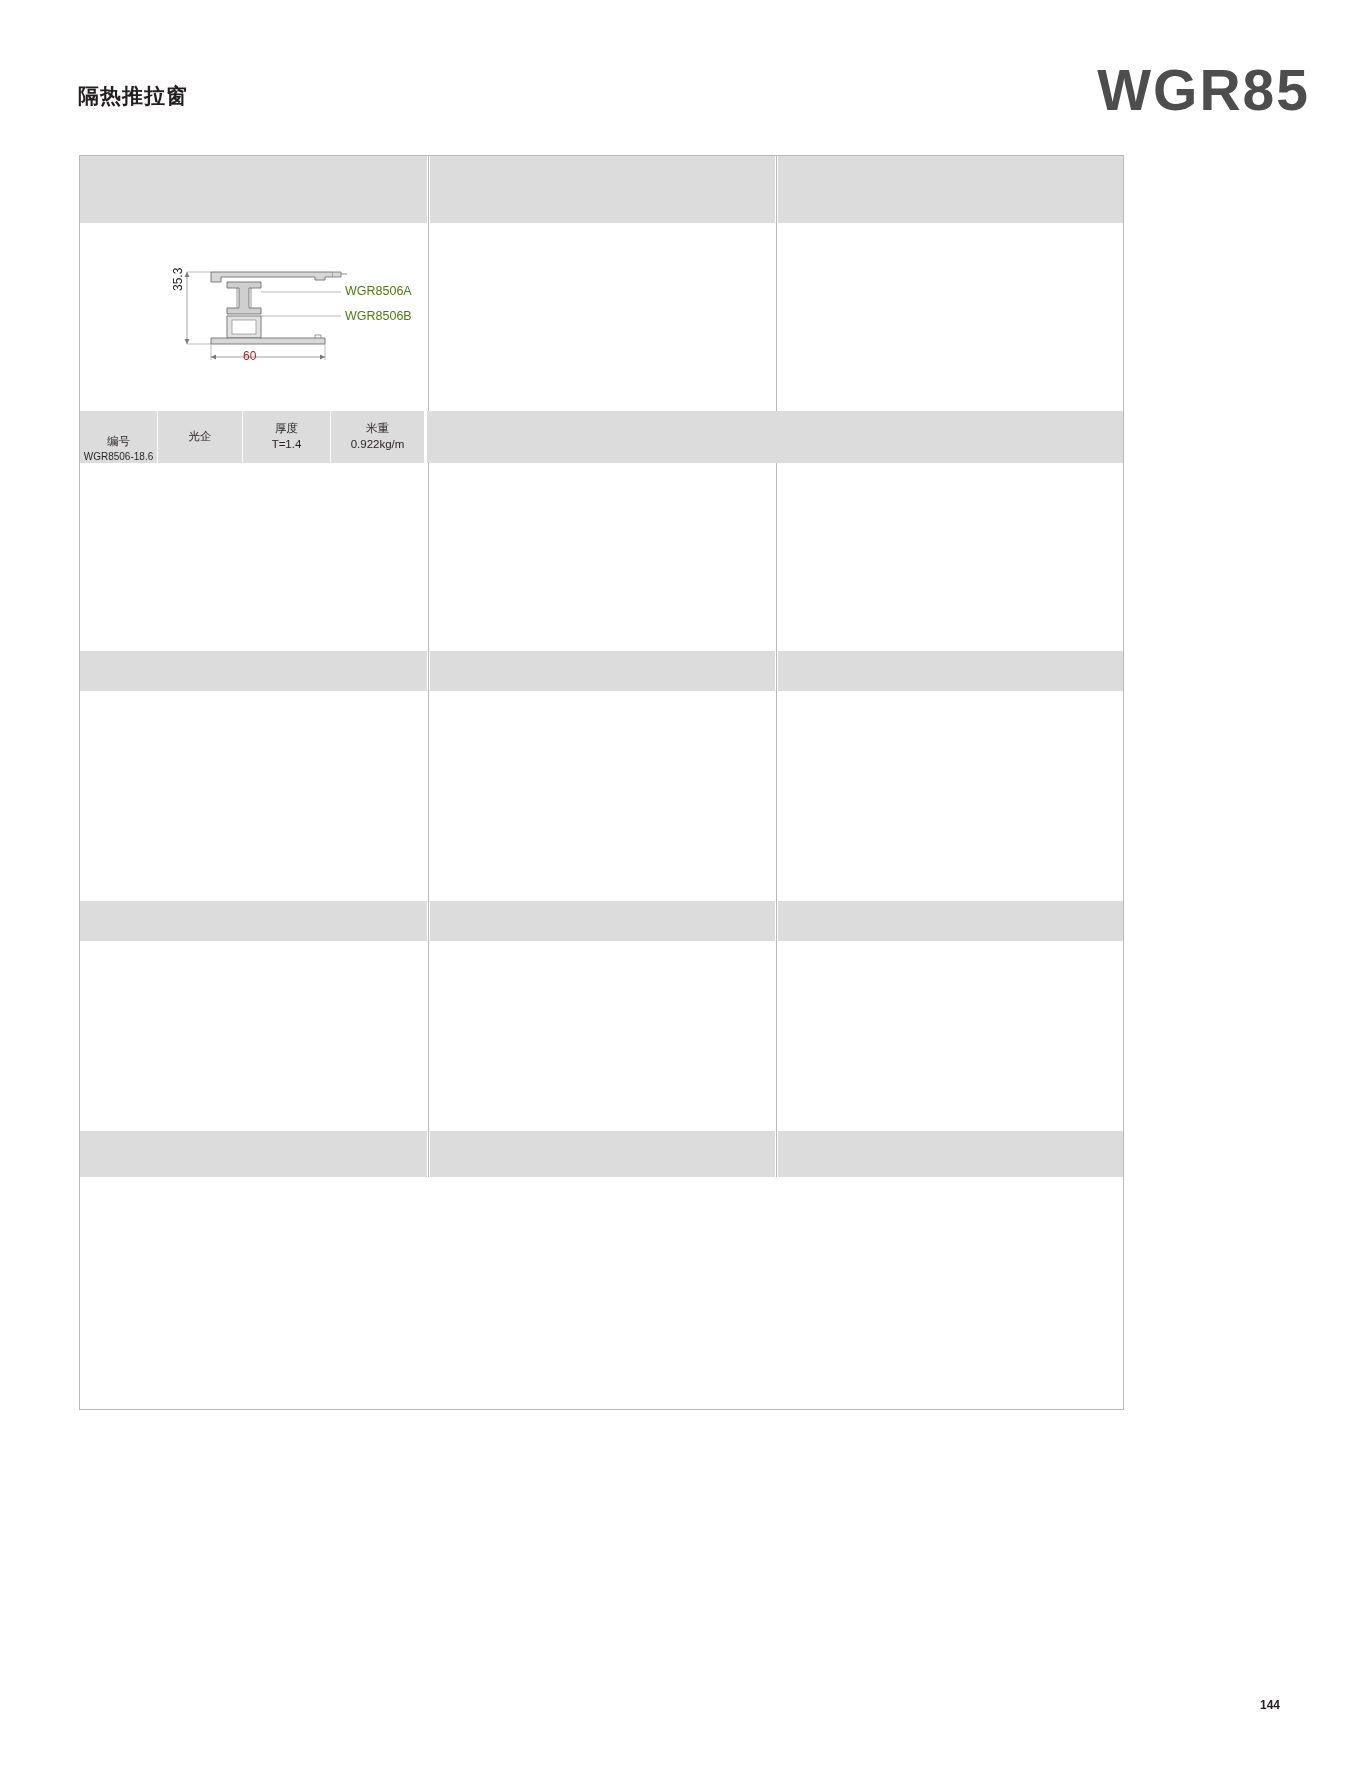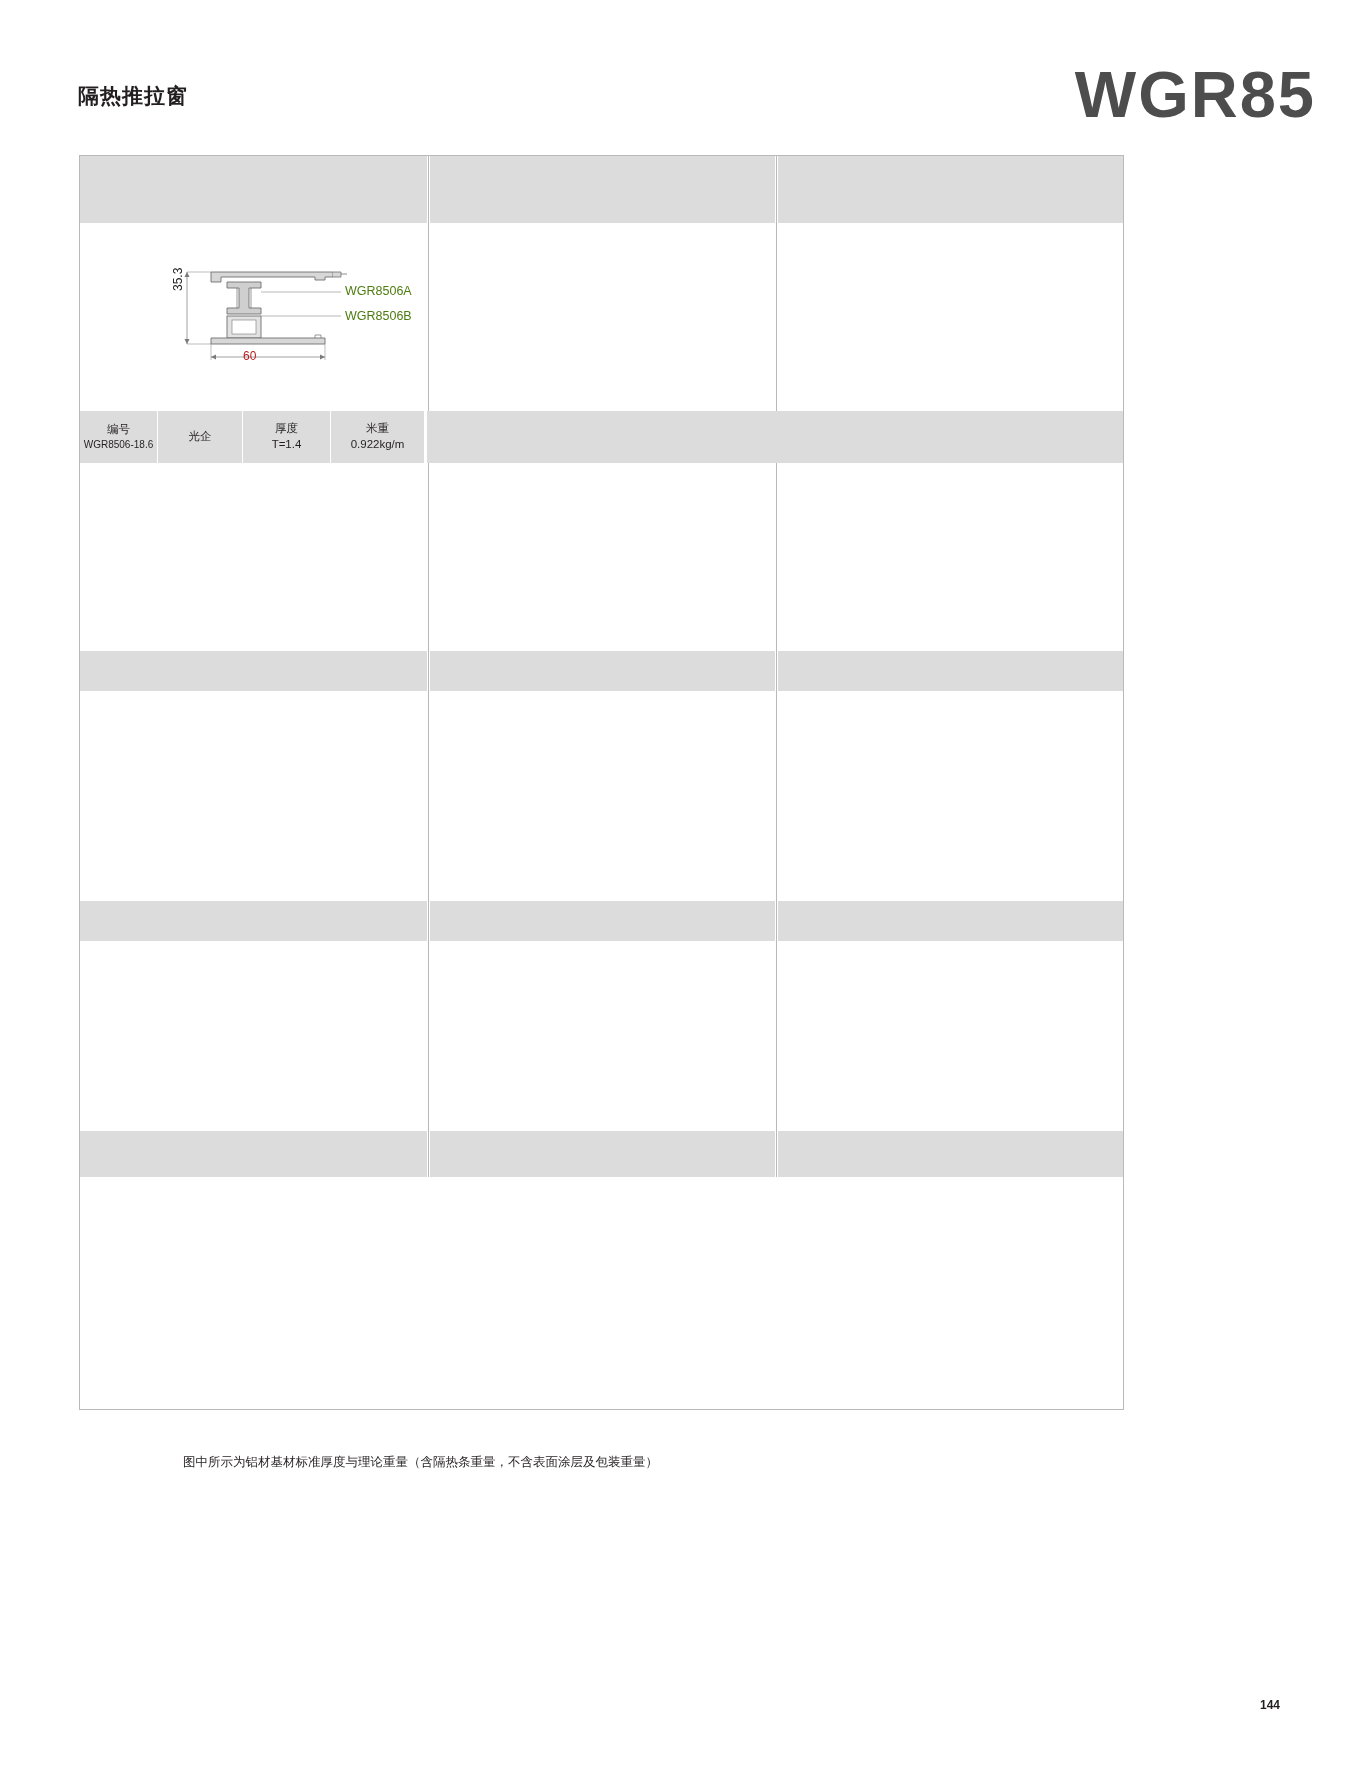--- a/index.html
+++ b/index.html
@@ -29,23 +29,23 @@
     position: absolute;
     left: 78px;
     top: 82px;
     font-size: 21px;
     font-weight: bold;
     letter-spacing: 1px;
     color: #231f20;
   }
   .header-code {
     position: absolute;
-    right: 84px;
+    right: 90px;
     top: 62px;
-    font-size: 65px;
+    font-size: 57px;
     font-weight: bold;
     letter-spacing: 2px;
     color: #4d4d4d;
     line-height: 1;
   }
 
   
   .sheet {
     position: absolute;
     left: 79px;
@@ -112,21 +112,21 @@
     border-right: 1px solid #ffffff;
     box-sizing: border-box;
     display: flex;
     flex-direction: column;
     justify-content: center;
     align-items: center;
     font-size: 11.5px;
     line-height: 1.35;
     color: #231f20;
   }
-  .spec-cell.c1 { width: 78px; }
+  .spec-cell.c1 { width: 78px; justify-content: flex-end; }
   .spec-cell.c2 { width: 85px; }
   .spec-cell.c3 { width: 88px; text-align: center; }
   .spec-cell.c4 { width: 96px; border-right: 3px solid #ffffff; }
   .spec-cell .small { font-size: 10px; }
 
   
   .drawing {
     position: absolute;
     left: 85px;
     top: 100px;
@@ -264,17 +264,16 @@
         <span>T=1.4</span>
       </div>
       <div class="spec-cell c4">
         <span>米重</span>
         <span>0.922kg/m</span>
       </div>
     </div>
   </div>
 
   <div class="footnote">
-    <div>图中所示为铝材基材标准厚度与理论重量（含隔热条重量，不含表面涂层及包装重量）</div>
   </div>
 </div>
 
 <div class="page-number">144</div>
 
 </body></html>

